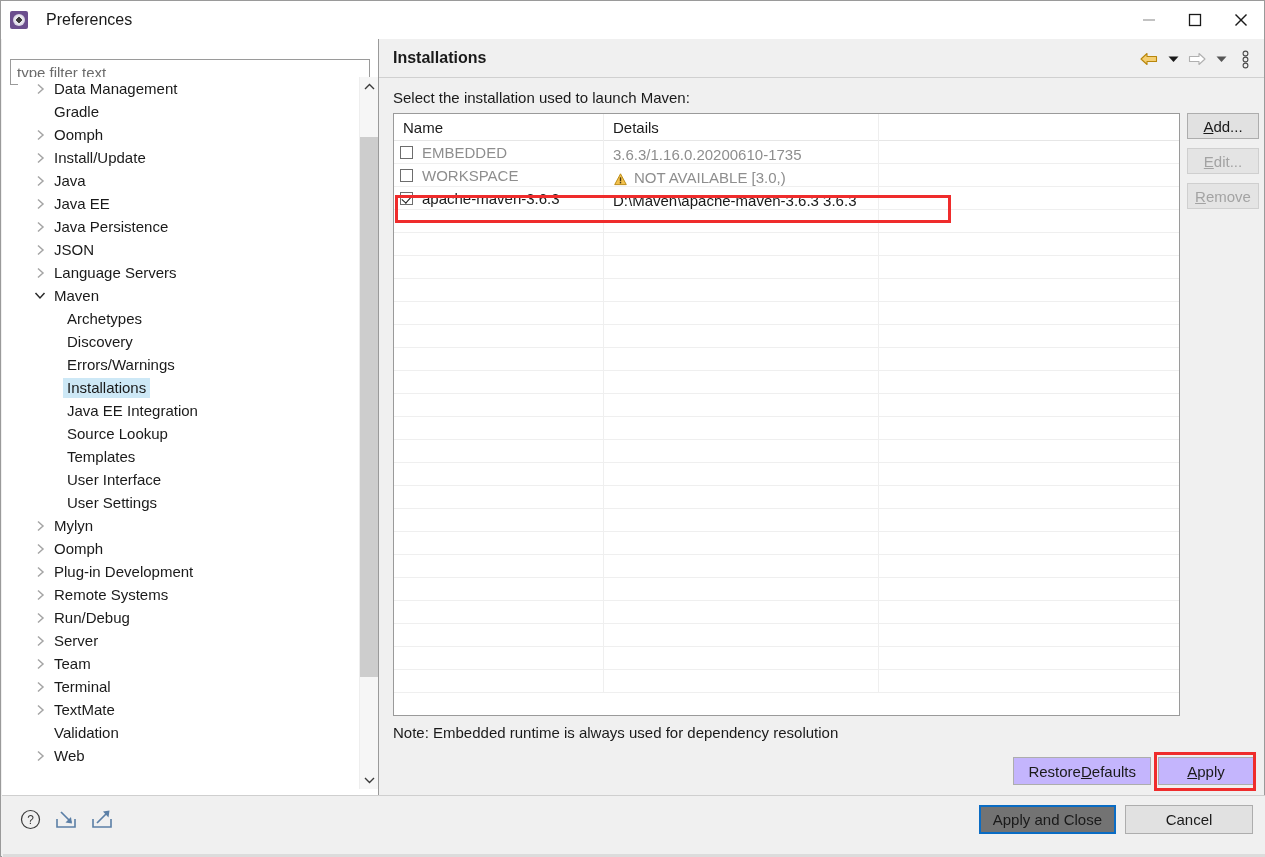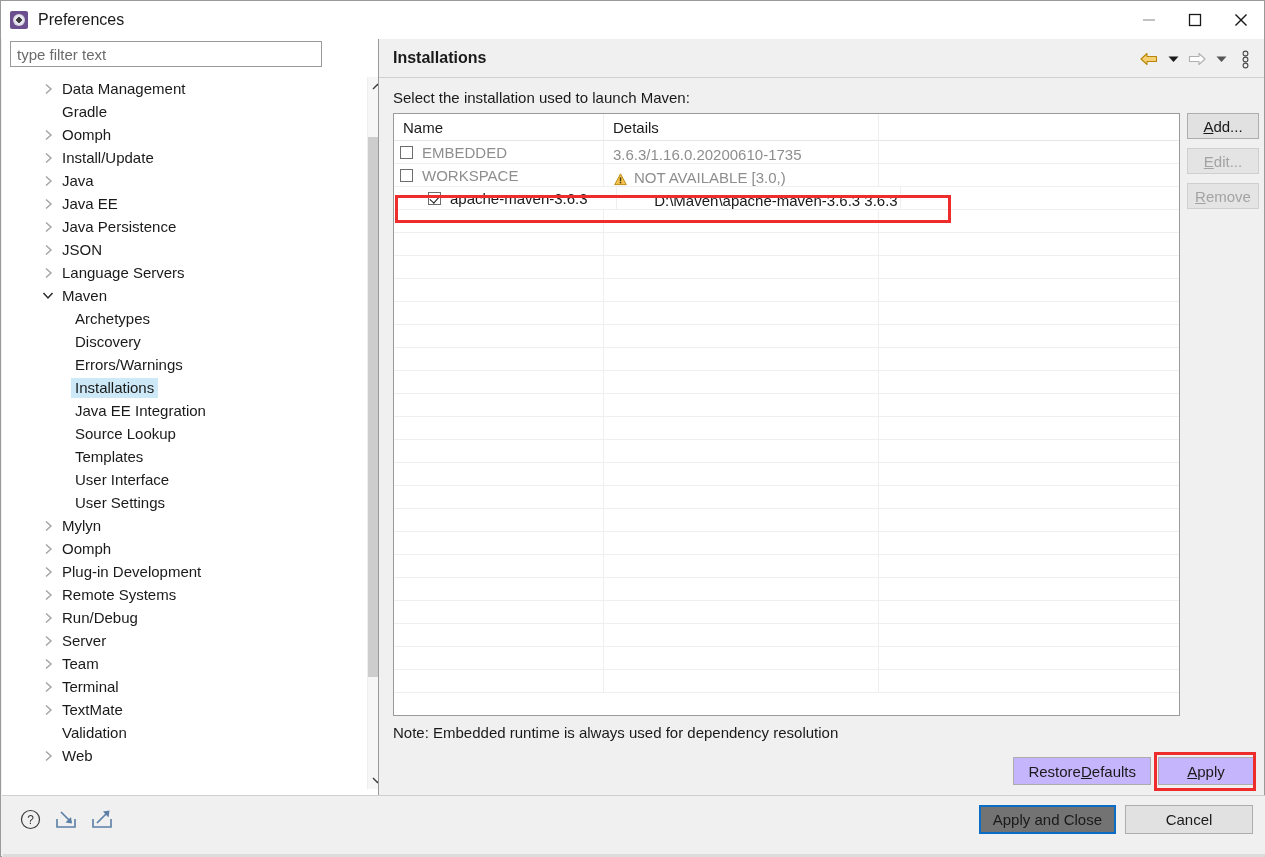--- a/index.html
+++ b/index.html
@@ -16,21 +16,21 @@
     width: 1265px; height: 857px;
     background: #f0f0f0;
     border: 1px solid #9a9a9a;
   }
 
   
   .titlebar {
     position: absolute; left: 0; top: 0;
     width: 1263px; height: 38px;
     background: #ffffff;
-    display: flex; align-items: center;
+    display: flex; align-items: center; gap: 8px;
   }
   .title-icon {
     width: 18px; height: 18px;
     margin-left: 9px;
     background: #6b4e8e;
     border-radius: 2px;
     position: relative;
     flex: none;
   }
   .title-icon::before {
@@ -57,37 +57,37 @@
   }
   .winbtn svg { display: block; }
 
   
   .leftpane {
     position: absolute; left: 1px; top: 38px;
     width: 376px; height: 756px;
     background: #ffffff;
   }
   .filter-wrap {
-    position: absolute; left: 8px; top: 2px;
-    width: 312px; height: 26px;
+    position: absolute; left: 8px; top: 20px;
+    width: 360px; height: 26px;
   }
   .filter-input {
     width: 100%; height: 100%;
     border: 1px solid #9a9a9a;
     background: #ffffff;
     font-family: "Liberation Sans", sans-serif;
     font-size: 15px;
     color: #1a1a1a;
     padding: 0 6px;
     outline: none;
   }
   .filter-input::placeholder { color: #6b6b6b; opacity: 1; }
 
   .tree-outer {
-    position: absolute; left: 24px; top: 38px;
+    position: absolute; left: 16px; top: 38px;
     width: 360px; height: 750px;
     background: #ffffff;
   }
   .tree-list {
     position: absolute; left: 0; top: 0;
     width: 340px; height: 712px;
     overflow: hidden;
   }
   .tree-item {
     height: 23px;
@@ -206,21 +206,21 @@
     height: 22px;
     display: flex; align-items: center;
     font-size: 15px;
     border-right: 1px solid #efefef;
     overflow: hidden; white-space: nowrap;
   }
   .td.c1 { width: 210px; padding-left: 6px; }
   .td.c2 { width: 275px; padding-left: 9px; align-items: flex-end; }
   .td.c3 { width: 300px; border-right: none; }
   .td.muted { color: #8e8e8e; }
-  .td.normal { color: #1a1a1a; margin-left: 28px; }
+  .td.normal { color: #1a1a1a; }
 
   .cb {
     width: 13px; height: 13px;
     border: 1px solid #6d6d6d;
     background: #ffffff;
     margin-right: 9px;
     flex: none;
     position: relative;
   }
   .cb.checked::after {

